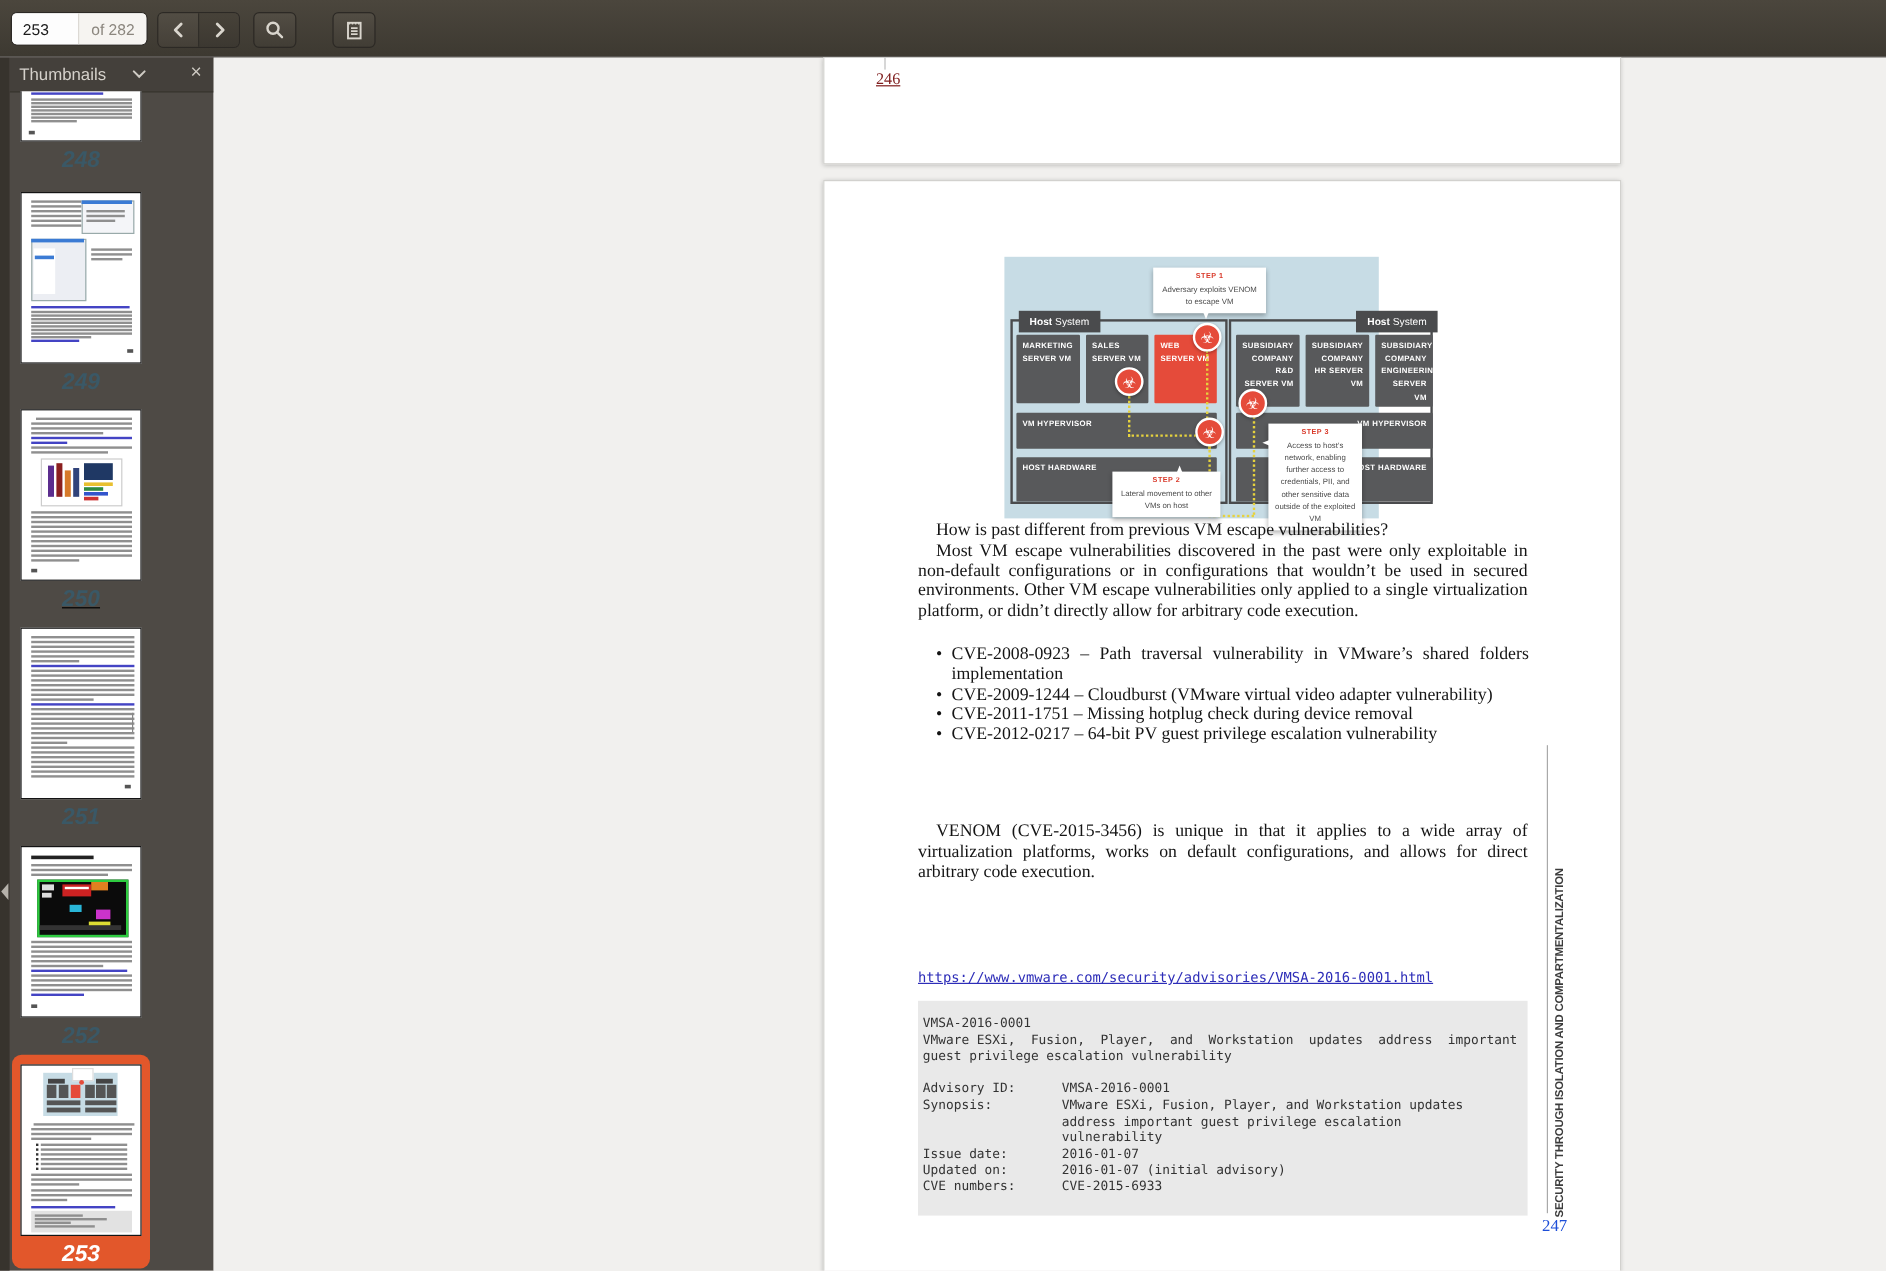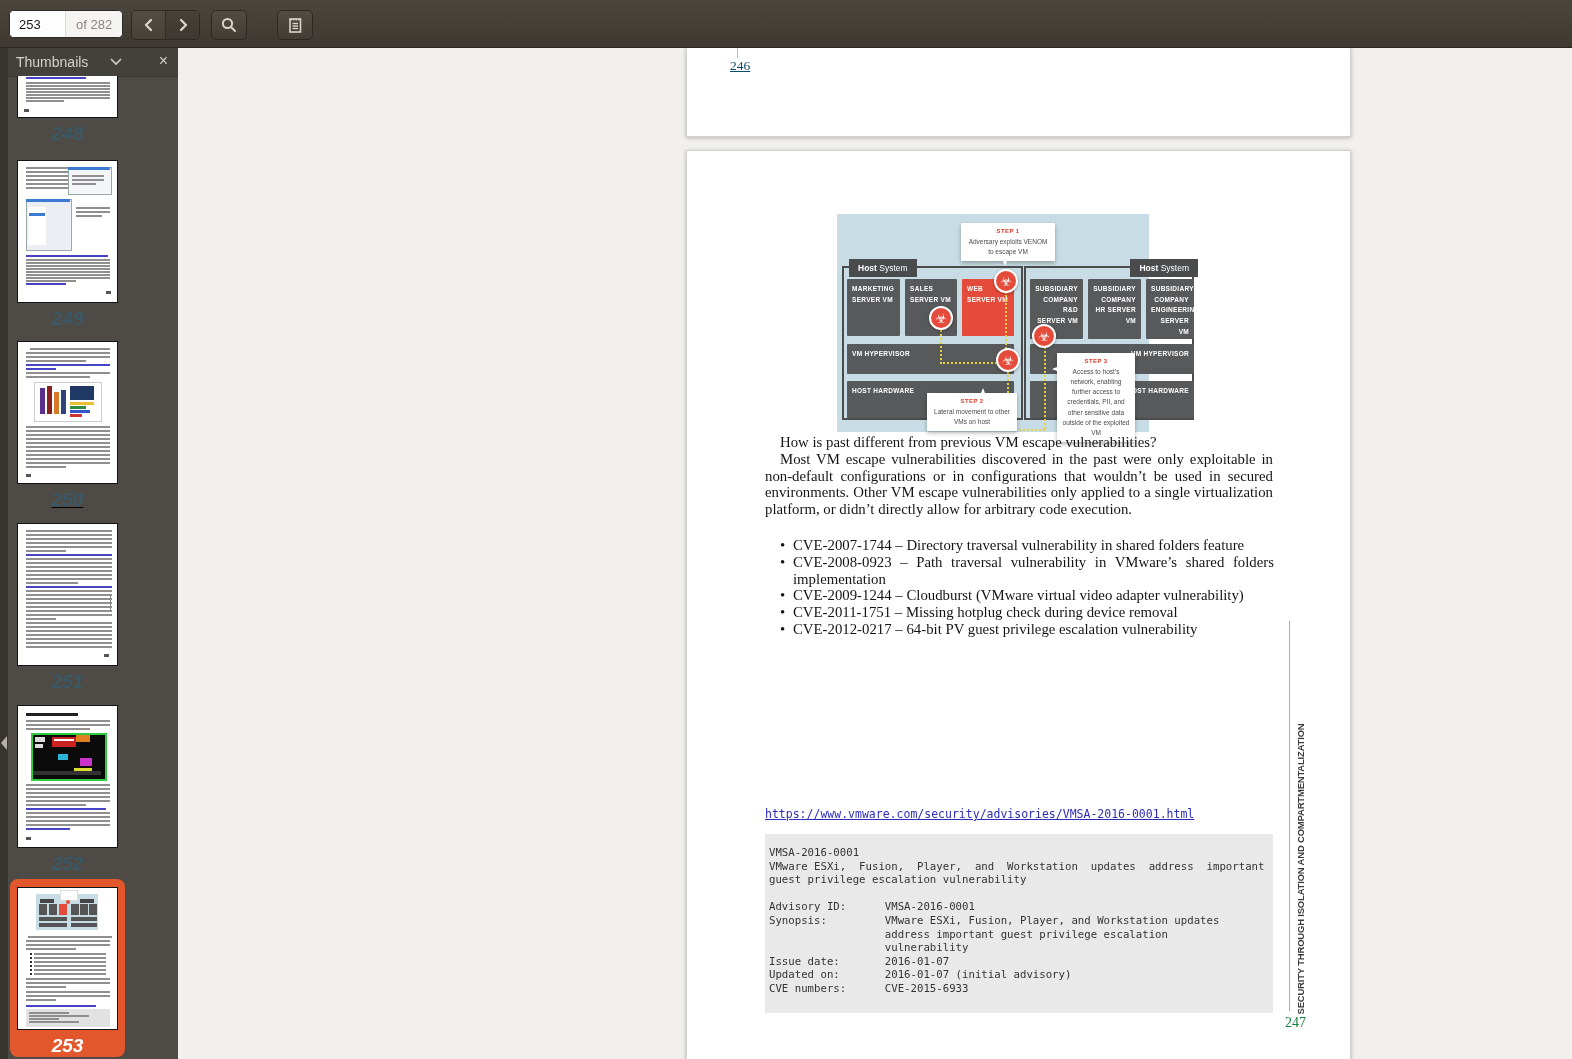--- a/index.html
+++ b/index.html
@@ -48,23 +48,23 @@
   .tp i{position:absolute;display:block;}
   .ln{height:2px;background:#8f8f8f;}
   .ln.b{background:#4444c4;}
 
   
   .content{position:absolute;left:178px;top:48px;right:0;bottom:0;background:#f1f0ee;overflow:hidden;}
   .page{position:absolute;left:508px;width:665px;background:#fff;
     border:1px solid #d2d1ce;box-shadow:0 1px 4px rgba(0,0,0,.25);box-sizing:border-box;}
   .pagePrev{top:-1px;height:90px;}
   .pageCur{top:102px;height:960px;}
-  .pnumTop{position:absolute;left:43px;top:10px;font:13.5px "Liberation Serif",serif;color:#0c4a6e;text-decoration:underline;}
+  .pnumTop{position:absolute;left:43px;top:10px;font:13.5px "Liberation Serif",serif;color:#7f1d1d;text-decoration:underline;}
   .ghostLine{position:absolute;left:50px;top:0;width:1px;height:10px;background:#bdbdbd;}
-  .pnumBottom{position:absolute;left:598px;top:864px;font:14px "Liberation Serif",serif;color:#15803d;}
+  .pnumBottom{position:absolute;left:598px;top:864px;font:14px "Liberation Serif",serif;color:#1d4ed8;}
   .chapterLine{position:absolute;left:602px;top:470px;width:1px;height:390px;background:#a9a9a9;}
   .vtitle{position:absolute;left:613px;top:718px;width:0;height:0;}
   .vtitle span{position:absolute;white-space:nowrap;transform:translate(-50%,-50%) rotate(-90deg);
     font:bold 9.5px "Liberation Sans",sans-serif;letter-spacing:-0.2px;color:#3c3c3c;}
 
   
   .pbody{position:absolute;left:78px;width:508px;font-family:"Liberation Serif",serif;
     font-size:14.8px;line-height:16.8px;color:#141414;text-align:justify;}
   .pbody p{margin:0;text-indent:15px;}
   .intro{top:283px;}
@@ -428,27 +428,29 @@
           <div>Access to host’s network, enabling further access to credentials, PII, and other sensitive data outside of the exploited VM</div>
         </div>
       </div>
 
       <div class="pbody intro">
         <p>How is past different from previous VM escape vulnerabilities?</p>
         <p>Most VM escape vulnerabilities discovered in the past were only exploitable in non-default configurations or in configurations that wouldn’t be used in secured environments. Other VM escape vulnerabilities only applied to a single virtualization platform, or didn’t directly allow for arbitrary code execution.</p>
       </div>
 
       <ul id="cve-list">
-          <li>CVE-2007-1744 – Directory traversal vulnerability in shared folders feature</li>
           <li>CVE-2008-0923 – Path traversal vulnerability in VMware’s shared folders implementation</li>
           <li>CVE-2009-1244 – Cloudburst (VMware virtual video adapter vulnerability)</li>
           <li>CVE-2011-1751 – Missing hotplug check during device removal</li>
           <li>CVE-2012-0217 – 64-bit PV guest privilege escalation vulnerability</li>
         </ul>
 
+      <div class="pbody p2">
+        <p>VENOM (CVE-2015-3456) is unique in that it applies to a wide array of virtualization platforms, works on default configurations, and allows for direct arbitrary code execution.</p>
+      </div>
 
       <a class="advLink" href="#">https://www.vmware.com/security/advisories/VMSA-2016-0001.html</a>
 
       <pre class="codeblock">VMSA-2016-0001
 VMware ESXi,  Fusion,  Player,  and  Workstation  updates  address  important
 guest privilege escalation vulnerability
 
 Advisory ID:      VMSA-2016-0001
 Synopsis:         VMware ESXi, Fusion, Player, and Workstation updates
                   address important guest privilege escalation

